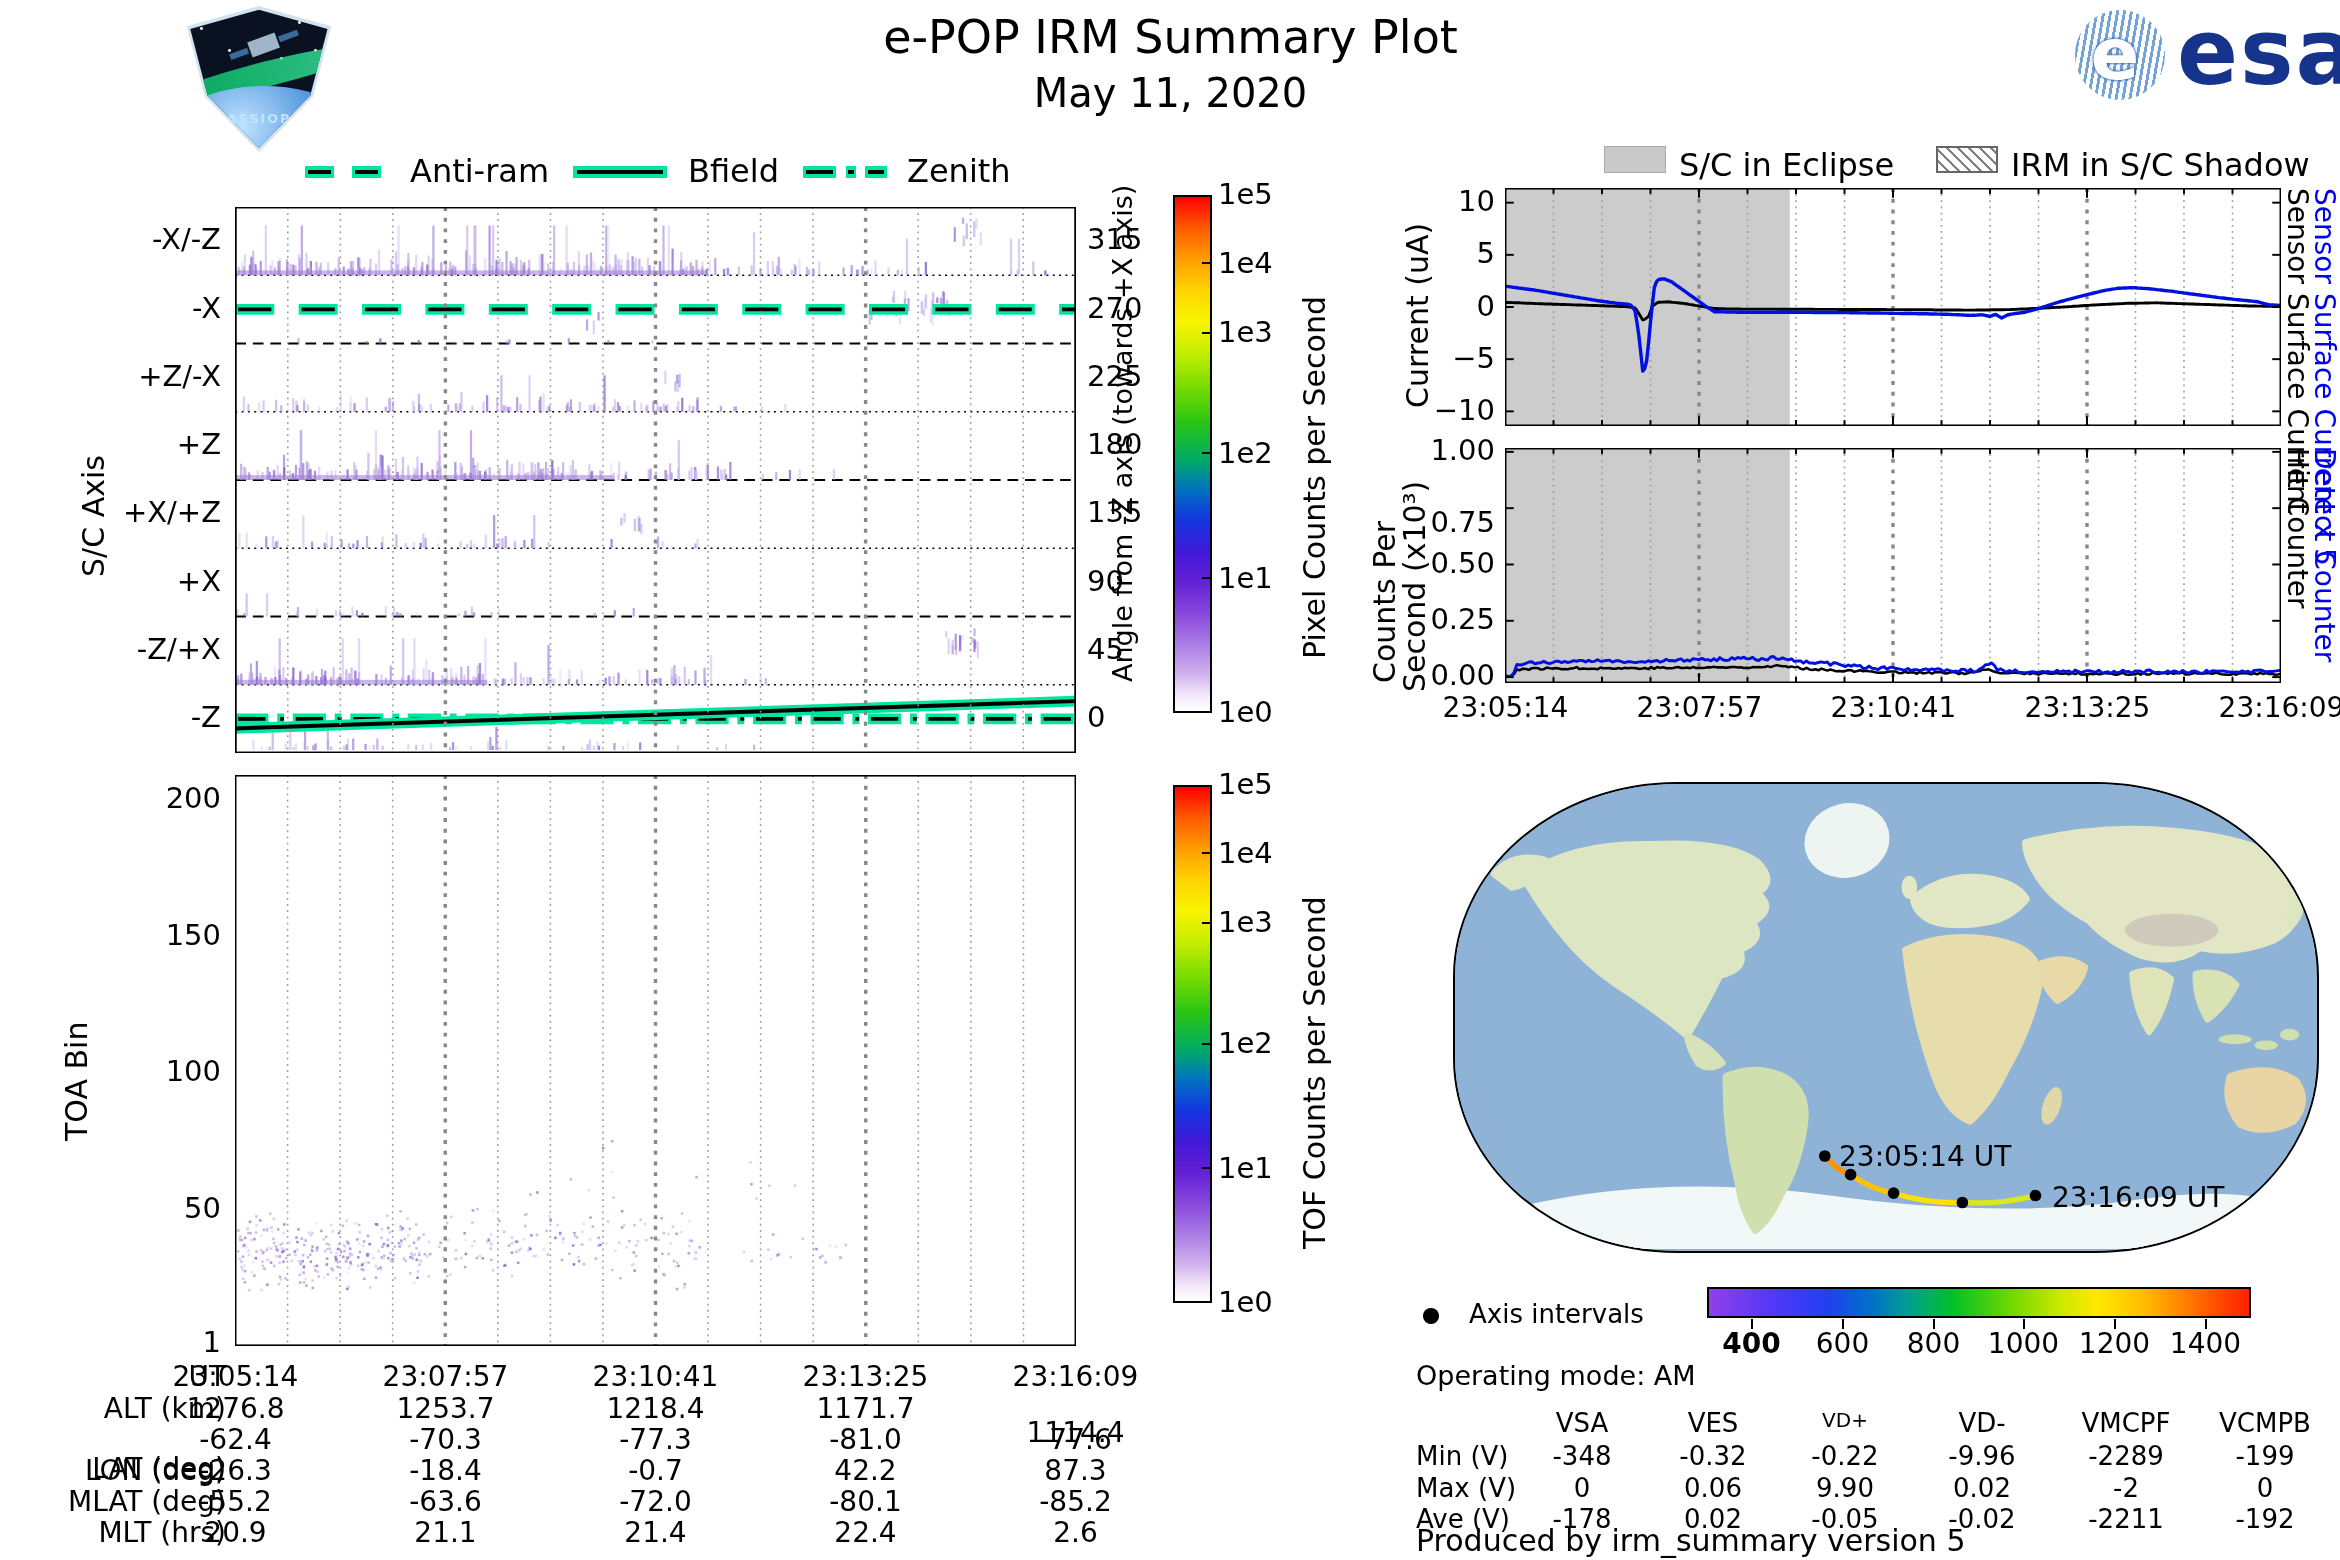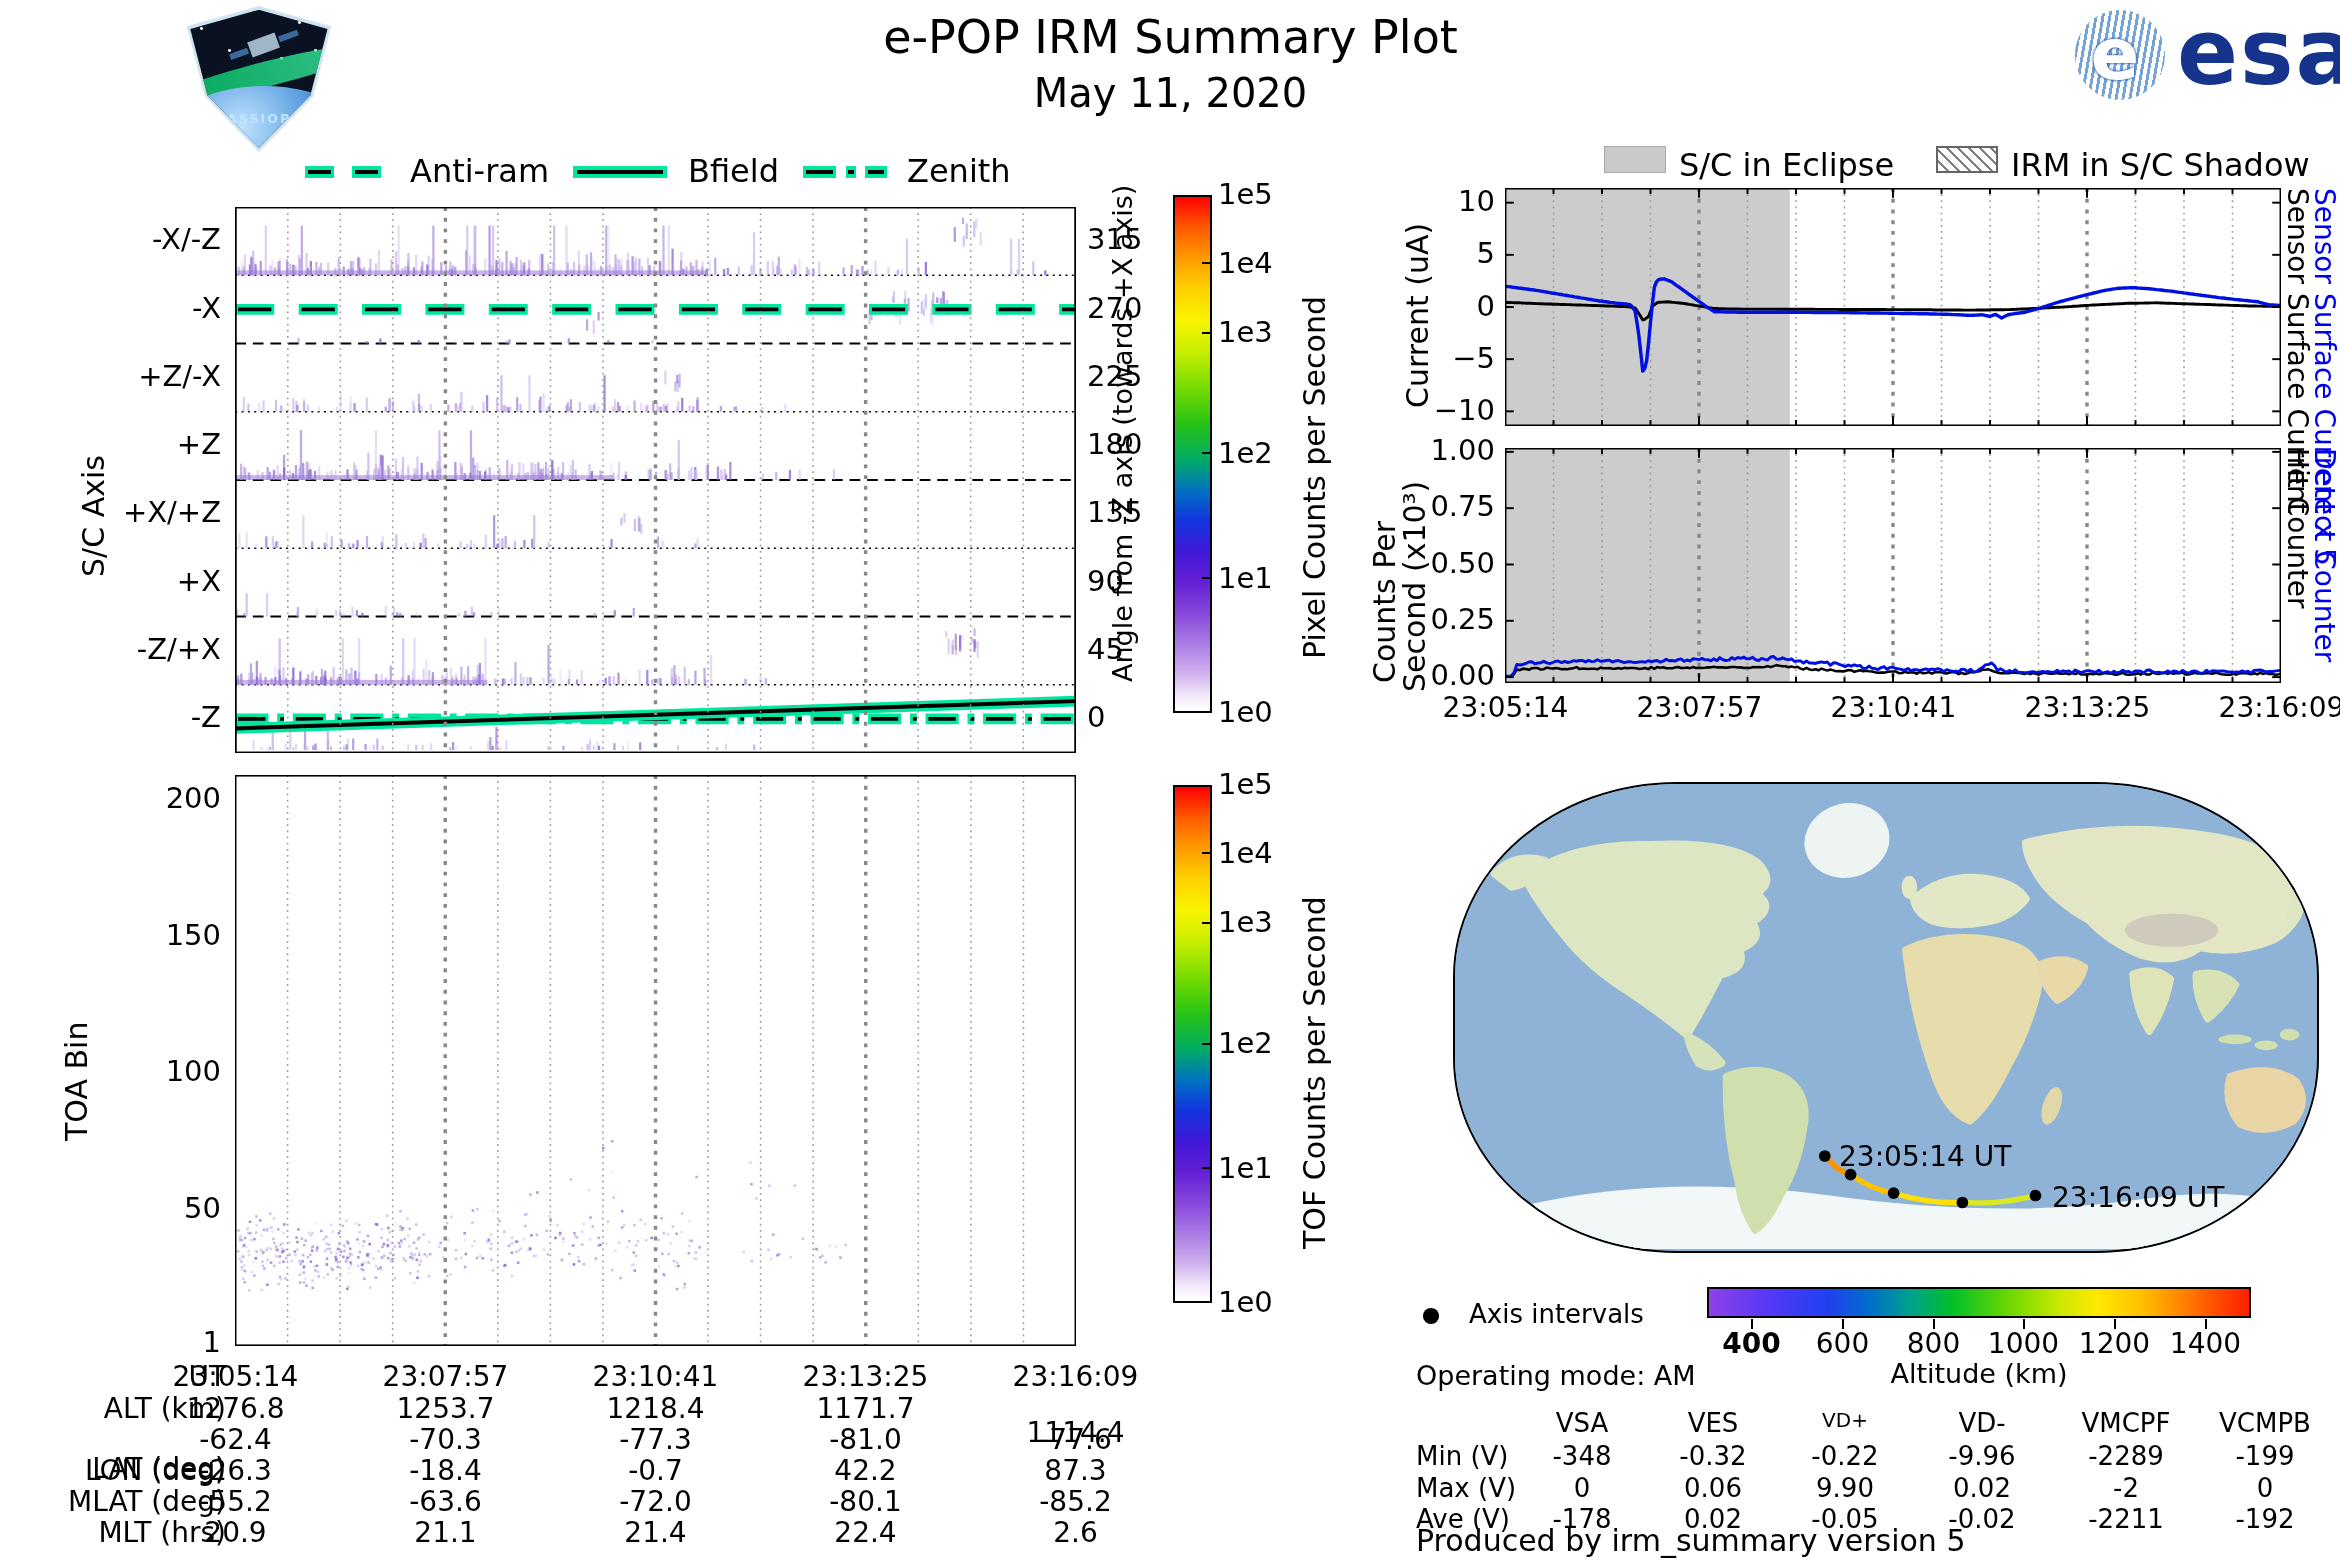--- a/index.html
+++ b/index.html
@@ -1777,21 +1777,21 @@
       <line x1="0" y1="229.01754385964912" x2="9" y2="229.01754385964912" stroke="#000" stroke-width="2"></line>
       <line x1="787" y1="229.01754385964912" x2="796" y2="229.01754385964912" stroke="#000" stroke-width="2"></line>
     </svg>
 <div class="abs vdown tick-sm" style="left:2283px;top:188px;color:#000;">Sensor Surface Current</div>
 <div class="abs vdown tick-sm" style="left:2310px;top:188px;color:#0000ee;">Sensor Surface Current x 5</div>
 
 <div class="abs vtext axlab" style="left:1367px;top:468px;height:215px;">Counts Per</div>
 <div class="abs vtext axlab" style="left:1397px;top:458px;height:234px;">Second (x10³)</div>
 <div id="cntYTicks">
       <div class="abs tick rgt" style="left: 1390px; top: 436px; width: 105px;">1.00</div>
-      <div class="abs tick rgt" style="left: 1390px; top: 492px; width: 105px;">0.75</div>
+      <div class="abs tick rgt" style="left: 1390px; top: 508px; width: 105px;">0.75</div>
       <div class="abs tick rgt" style="left: 1390px; top: 549px; width: 105px;">0.50</div>
       <div class="abs tick rgt" style="left: 1390px; top: 605px; width: 105px;">0.25</div>
       <div class="abs tick rgt" style="left: 1390px; top: 661px; width: 105px;">0.00</div>
     </div>
 <svg id="cntPlot" class="abs" style="left:1505px;top:448px;" width="776" height="235" viewBox="0 0 796 241">
       <rect x="0" y="0" width="292.132" height="241" fill="#cccccc"></rect>
       <line x1="49.75" y1="0" x2="49.75" y2="241" stroke="#9a9a9a" stroke-width="1.6" stroke-dasharray="1.8,4.5"></line>
       <line x1="99.5" y1="0" x2="99.5" y2="241" stroke="#9a9a9a" stroke-width="1.6" stroke-dasharray="1.8,4.5"></line>
       <line x1="149.25" y1="0" x2="149.25" y2="241" stroke="#9a9a9a" stroke-width="1.6" stroke-dasharray="1.8,4.5"></line>
       <line x1="199" y1="0" x2="199" y2="241" stroke="#888" stroke-width="3.5" stroke-dasharray="4,7"></line>
@@ -1914,21 +1914,20 @@
       <div class="abs tick-sm ctr" style="left:1784px;top:1330px;width:117px;">600</div>
       <div class="abs" style="left:1933px;top:1319px;width:2.4px;height:9.8px;background:#000;"></div>
       <div class="abs tick-sm ctr" style="left:1875px;top:1330px;width:117px;">800</div>
       <div class="abs" style="left:2023px;top:1319px;width:2.4px;height:9.8px;background:#000;"></div>
       <div class="abs tick-sm ctr" style="left:1965px;top:1330px;width:117px;">1000</div>
       <div class="abs" style="left:2114px;top:1319px;width:2.4px;height:9.8px;background:#000;"></div>
       <div class="abs tick-sm ctr" style="left:2056px;top:1330px;width:117px;">1200</div>
       <div class="abs" style="left:2205px;top:1319px;width:2.4px;height:9.8px;background:#000;"></div>
       <div class="abs tick-sm ctr" style="left:2147px;top:1330px;width:117px;">1400</div>
     </div>
-<div class="abs ctr" style="left:1707px;top:1358px;width:544px;font-size:27px;">Altitude (km)</div>
 
 <div id="voltTable">
       <div class="abs ctr" style="left:1504px;top:1408px;width:156px;font-size:26px;">VSA</div>
       <div class="abs ctr" style="left:1635px;top:1408px;width:156px;font-size:26px;">VES</div>
       <div class="abs ctr" style="left:1767px;top:1408px;width:156px;font-size:20px;">VD+</div>
       <div class="abs ctr" style="left:1904px;top:1408px;width:156px;font-size:26px;">VD-</div>
       <div class="abs ctr" style="left:2048px;top:1408px;width:156px;font-size:26px;">VMCPF</div>
       <div class="abs ctr" style="left:2187px;top:1408px;width:156px;font-size:26px;">VCMPB</div>
       <div class="abs" style="left:1416px;top:1441px;font-size:26px;">Min (V)</div>
       <div class="abs ctr" style="left:1504px;top:1441px;width:156px;font-size:26px;">-348</div>

